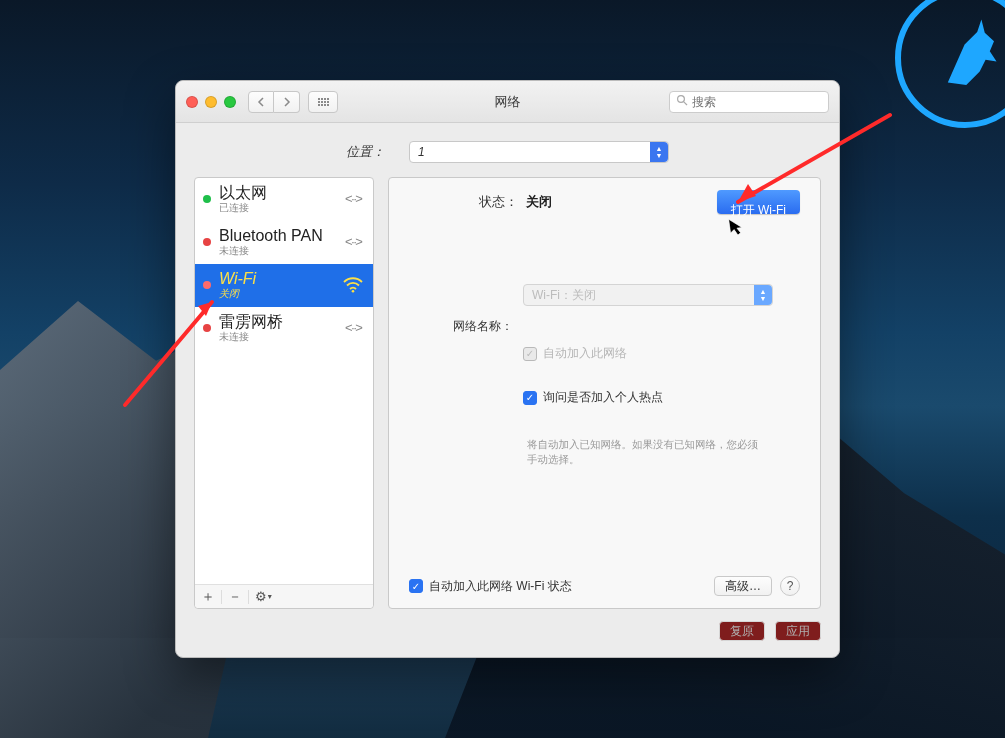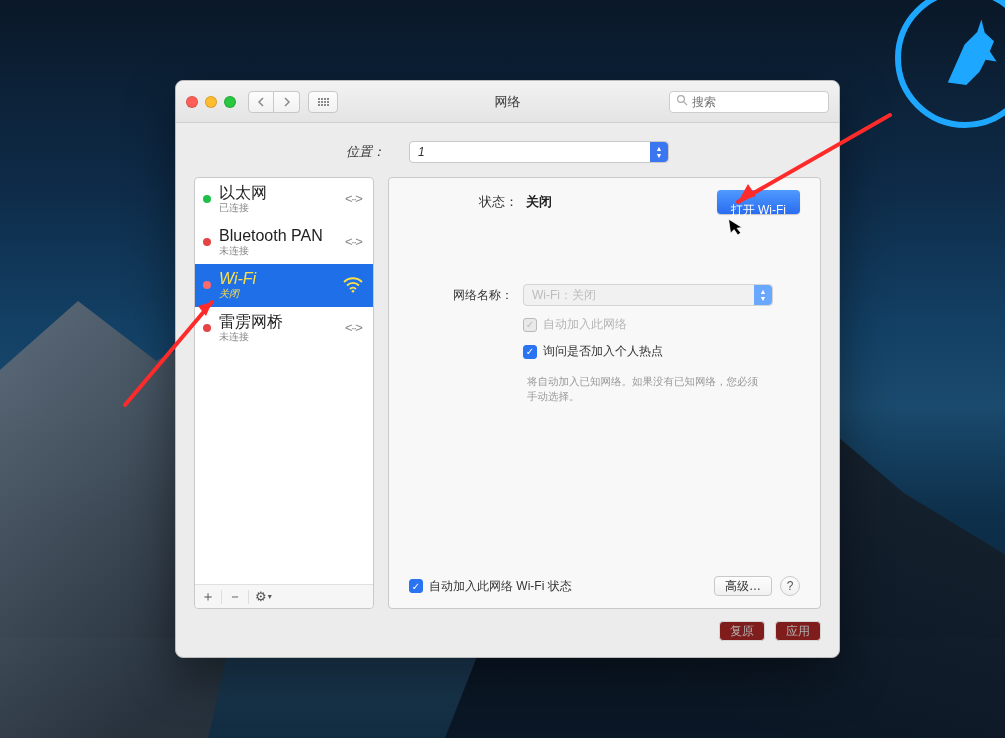--- a/index.html
+++ b/index.html
@@ -140,21 +140,21 @@
     font-size:12px; box-shadow: 0 1px 1px rgba(0,0,0,0.2);
     cursor: pointer;
   }
   .cursor-img {
     position:absolute; left: 730px; top:218px; font-size:14px; color:#000;
     transform: rotate(-8deg); pointer-events:none;
   }
 
   .form-rows { margin-top: 70px; }
   .row { display:flex; align-items:flex-start; gap:10px; margin-bottom: 10px; }
-  .row .rlbl { width: 104px; text-align:right; font-size:12px; color:#333; padding-top:3px; }
+  .row .rlbl { width: 104px; text-align:right; font-size:12px; color:#333; padding-top:3px;margin-top:31px; }
   .row .rctrl { flex:1; }
   .net-select {
     position:relative; height:22px; border:1px solid #d4d4d4; border-radius:4px;
     background:#f1f1f1; color:#bcbcbc; font-size:12px; padding:0 22px 0 8px;
     display:flex; align-items:center; width: 250px;
   }
   .net-select .step {
     position:absolute; right:0; top:0; bottom:0; width:18px;
     background:#6aa8ff; border-radius:0 4px 4px 0; display:flex; flex-direction:column;
     align-items:center; justify-content:center; color:#fff; font-size:7px; line-height:7px;

